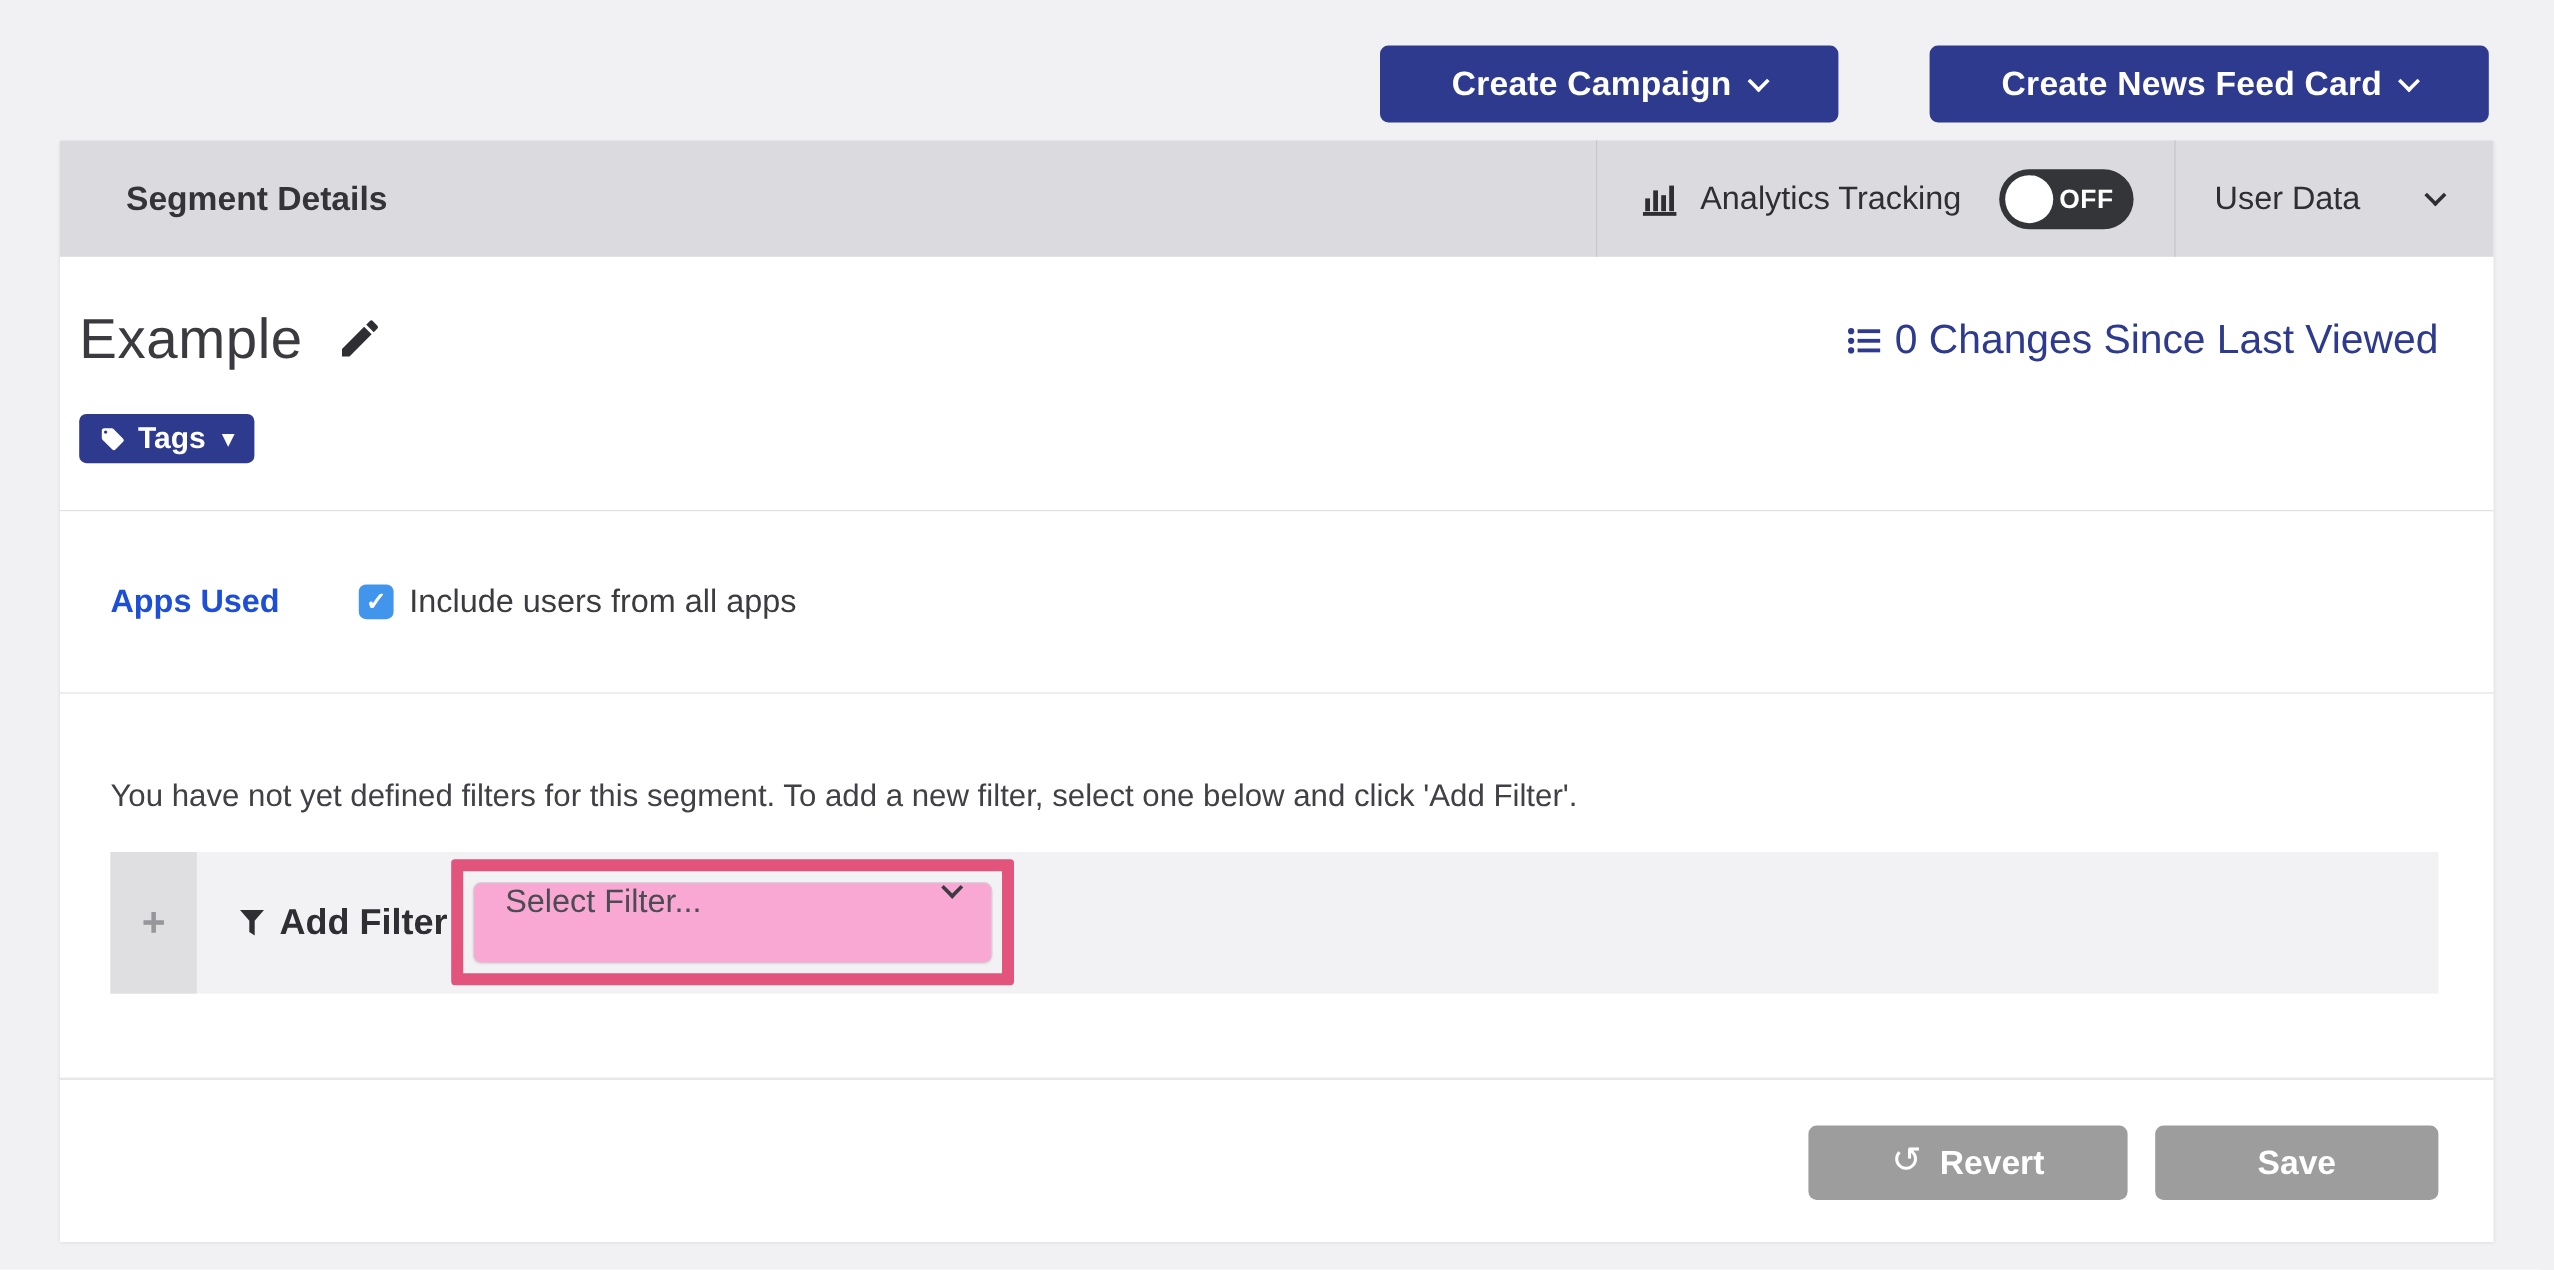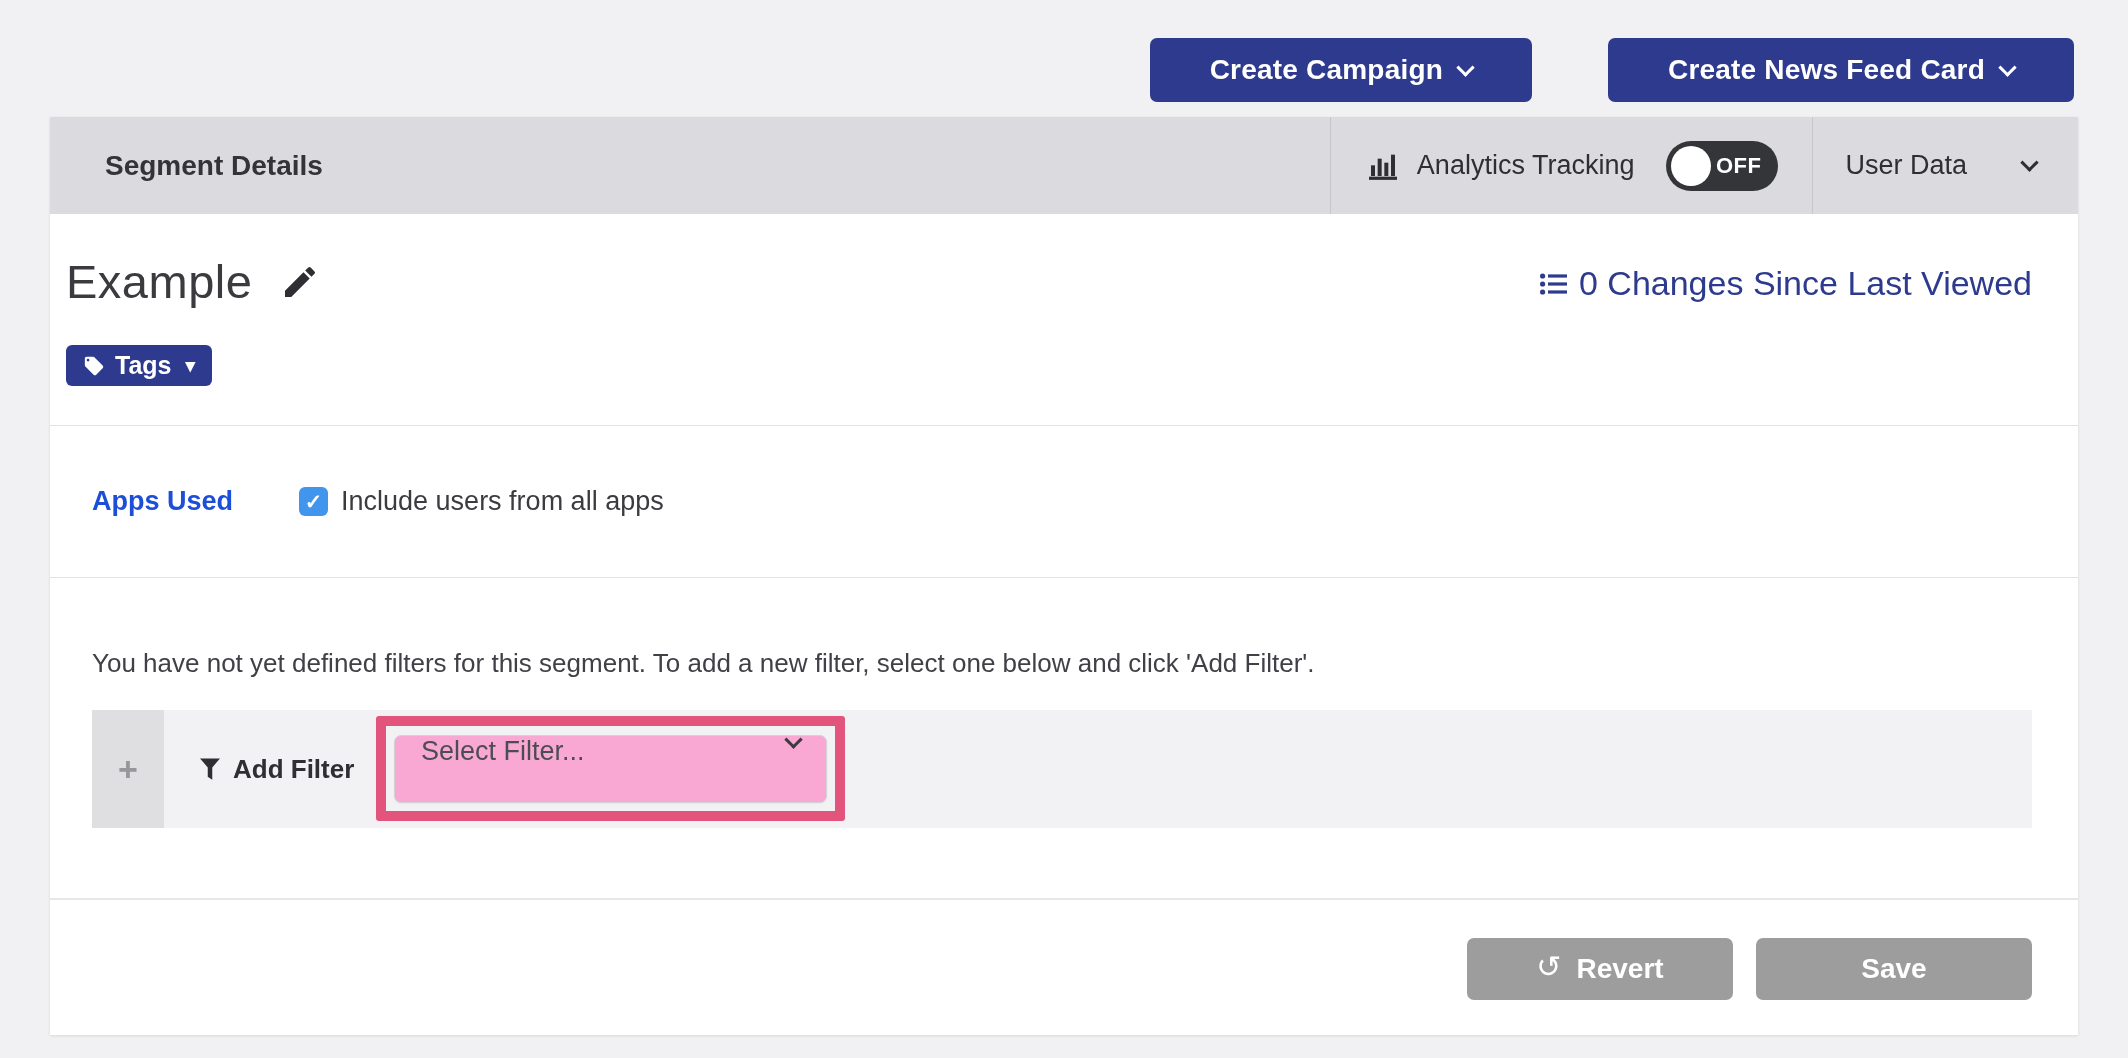--- a/index.html
+++ b/index.html
@@ -118,21 +118,21 @@
   }
   .plus-strip {
     width:72px; height:100%; background:#dfdfe2; border:none;
     display:flex; align-items:center; justify-content:center;
     font-size:34px; font-weight:700; color:#97979b; cursor:pointer; flex:none;
   }
   .add-filter {
     margin-left:36px; display:flex; align-items:center; gap:13px;
     background:none; border:none; cursor:pointer;
     font-family:"Liberation Sans", sans-serif;
-    font-size:26px; font-weight:700; color:#2e2e33;
+    font-size:30px; font-weight:700; color:#2e2e33;
   }
   .annotation {
     position:absolute; left:284px; top:6px;
     width:469px; height:105px;
     border:10px solid #e2547b; border-radius:3px;
     display:flex; align-items:center; padding:0 8px;
     pointer-events:none;
   }
   .select-filter {
     width:435px; height:68px; background:#f9a8d4;
@@ -152,21 +152,21 @@
   }
   .btn-gray {
     height:62px; border:none; border-radius:7px;
     background:#9d9d9e; color:#fff;
     font-family:"Liberation Sans", sans-serif;
     font-size:28px; font-weight:700;
     display:flex; align-items:center; justify-content:center; gap:15px;
     cursor:pointer;
   }
   .btn-revert { width:266px; }
-  .btn-save { width:276px; }
+  .btn-save { width:236px; }
   .undo-glyph { font-size:30px; font-weight:400; transform:translateY(-2px); }
 
   svg { display:block; }
 </style>
 </head>
 <body>
 
 <div class="canvas">
 
   <div class="top-actions">

